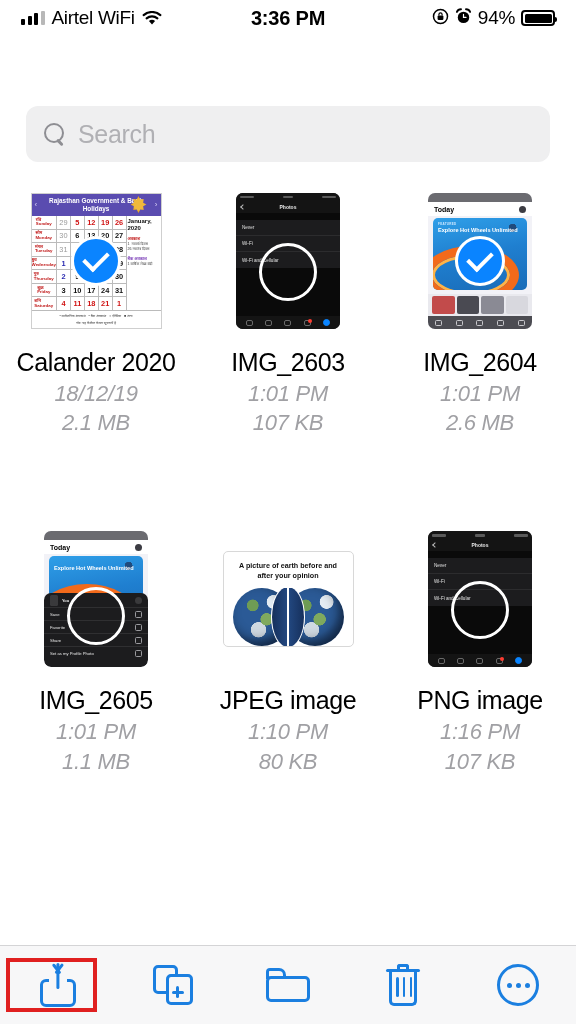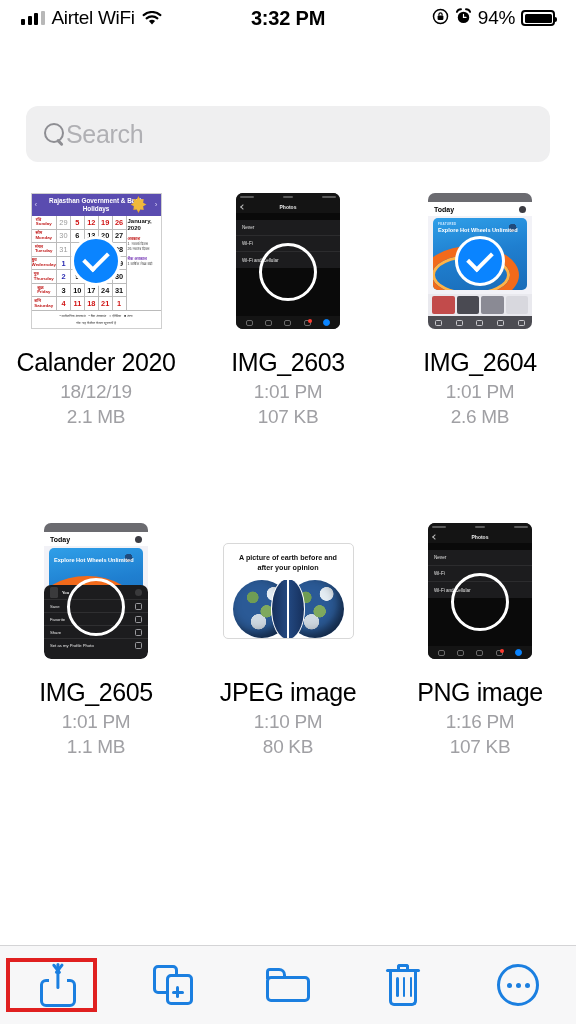--- a/index.html
+++ b/index.html
@@ -47,39 +47,39 @@
                pointer-events:none; }
   .nav-right { margin-left:auto; display:flex; align-items:center; gap:26px; z-index:2; }
   .grid-icon { width:36px; height:36px; display:grid;
                grid-template-columns:1fr 1fr; grid-template-rows:1fr 1fr; gap:5px; }
   .grid-icon span { border:2.5px solid #2e86f0; border-radius:4px; display:block; }
   .nav-done { font-size:27px; color:#0a84ff; letter-spacing:-.4px; }
 
   
   .searchwrap { position:absolute; top:106px; left:26px; width:524px; height:56px; }
   .searchbar { width:100%; height:100%; background:#efeff0; border-radius:12px;
-               display:flex; align-items:center; padding:0 18px; }
+               display:flex; align-items:center; padding:0 18px; gap:12px; }
   .mag { width:22px; height:22px; position:relative; flex:0 0 auto; }
   .mag::before { content:""; position:absolute; top:0; left:0; width:16px; height:16px;
                  border:2.6px solid #8e8e93; border-radius:50%; }
   .mag::after { content:""; position:absolute; bottom:1px; right:2px; width:8px; height:2.6px;
                 background:#8e8e93; transform:rotate(45deg); border-radius:2px; }
   .searchph { font-size:25px; color:#b0b0b4; letter-spacing:-.3px; }
 
   
   .filegrid { position:absolute; top:186px; left:0; width:576px; }
   .row { display:flex; }
   .cell { width:192px; display:flex; flex-direction:column; align-items:center; }
   .thumbbox { height:150px; display:flex; align-items:center; justify-content:center;
               position:relative; }
   .thumb { position:relative; display:block; }
   .fname { font-size:25px; color:#000; text-align:center; line-height:1.26;
            letter-spacing:-.4px; width:180px; margin-top:11px; }
-  .fmeta { font-size:19px; color:#a0a0a4; text-align:center; line-height:1.36;
-           letter-spacing:-.3px; }
+  .fmeta { font-size:22px; color:#a0a0a4; text-align:center; line-height:1.36;
+           letter-spacing:-.3px;font-style:italic; }
 
   
   .check {
     position:absolute; left:50%; top:50%; transform:translate(-50%,-50%);
     width:50px; height:50px; border-radius:50%; background:#0a84ff;
     border:3px solid #fff; display:flex; align-items:center; justify-content:center;
     z-index:9;
   }
   .check::after { content:""; width:20px; height:11px; margin-top:-5px;
                   border-left:4.5px solid #fff; border-bottom:4.5px solid #fff;
@@ -292,21 +292,21 @@
       </span>
       <span class="carrier">Airtel WiFi</span>
       <span class="wifi">
         <svg width="20" height="15" viewBox="0 0 20 15">
           <path d="M10 13.6 L6.9 9.9 a4.9 4.9 0 0 1 6.2 0 Z" fill="#000"></path>
           <path d="M4.6 7.4 a8.3 8.3 0 0 1 10.8 0" stroke="#000" stroke-width="2.1" fill="none" stroke-linecap="round"></path>
           <path d="M1.6 4.1 a12.8 12.8 0 0 1 16.8 0" stroke="#000" stroke-width="2.1" fill="none" stroke-linecap="round"></path>
         </svg>
       </span>
     </div>
-    <div class="sb-center">3:32 PM</div>
+    <div class="sb-center">3:36 PM</div>
     <div class="sb-right">
       <span>
         <svg width="17" height="17" viewBox="0 0 17 17">
           <circle cx="8.5" cy="8.5" r="7" stroke="#000" stroke-width="1.5" fill="none"></circle>
           <rect x="5.6" y="7.6" width="5.8" height="4.4" rx="1" fill="#000"></rect>
           <path d="M6.9 7.6 V6.4 a1.6 1.6 0 0 1 3.2 0 V7.6" stroke="#000" stroke-width="1.2" fill="none"></path>
         </svg>
       </span>
       <span>
         <svg width="17" height="17" viewBox="0 0 17 17">

